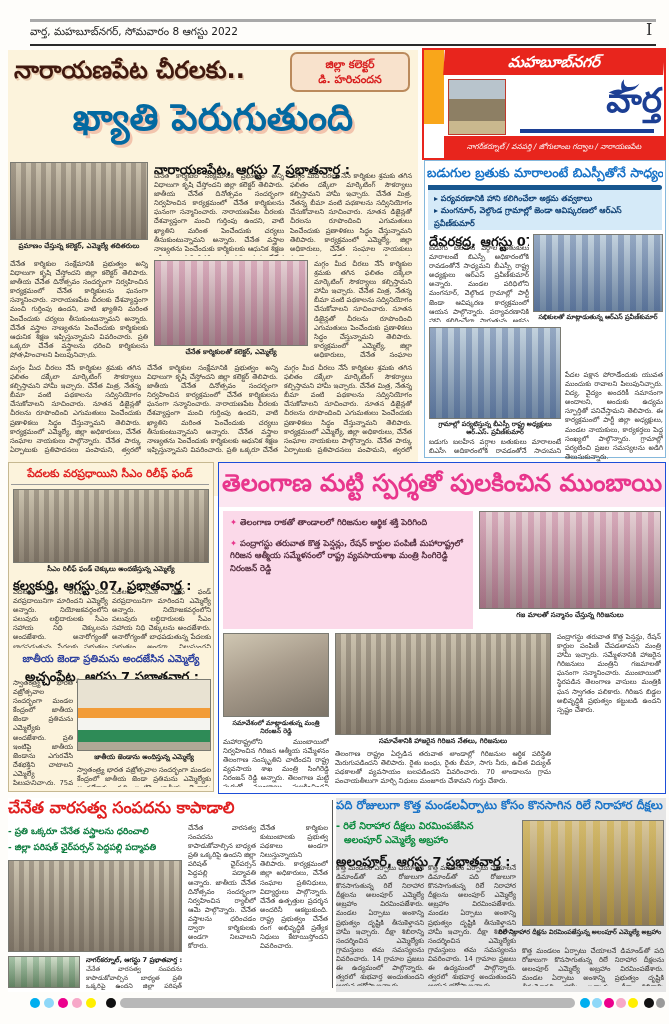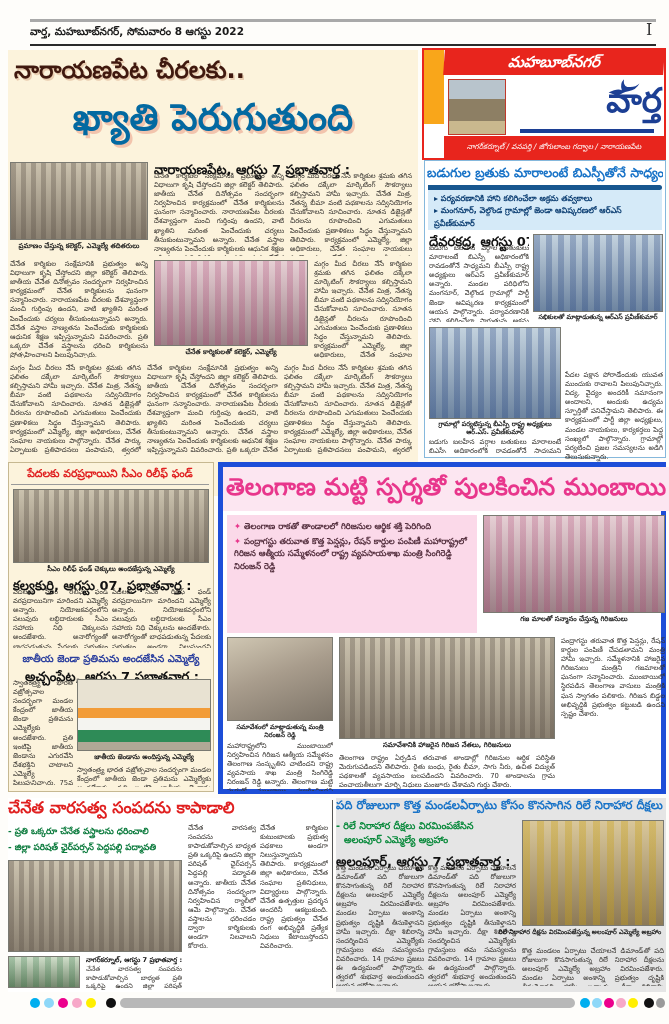--- a/index.html
+++ b/index.html
@@ -23,38 +23,42 @@
   .dateline{font-size:13px;font-weight:bold;color:#111;overflow:hidden;white-space:nowrap;}
   .boxed{box-sizing:border-box;}
   ul{margin:0;padding:0;list-style:none;}
 </style>
 </head>
 <body>
 
 <div class="page">
 
   <div class="abs rule" style="left:30px;top:19px;width:626px;height:3px;background:#a9a9a9;"></div>
-  <div class="abs" style="left:30px;top:25px;font-size:10.5px;font-weight:700;color:#1a1a1a;">వార్త, మహబూబ్‌నగర్, సోమవారం 8 ఆగస్టు 2022</div>
+  <div class="abs" style="left:30px;top:25px;font-size:10.5px;font-weight:400;color:#1a1a1a;">వార్త, మహబూబ్‌నగర్, సోమవారం 8 ఆగస్టు 2022</div>
   <div class="abs" style="left:646px;top:20px;font-size:16px;font-family:'DejaVu Serif',serif;color:#333;">I</div>
   <div class="abs rule" style="left:30px;top:44px;width:626px;height:2px;"></div>
 
   <div class="abs boxed" style="left:422px;top:48px;width:244px;height:112px;background:#fff;border:2px solid #e8251d;">
     <div class="abs" style="left:0;top:0;width:20px;height:74px;background:#f9a61a;"></div>
     <div class="abs" style="left:20px;top:0;width:220px;height:25px;background:#e8251d;color:#fff;font-size:15px;font-weight:bold;font-style:italic;text-align:center;line-height:25px;transform:skewX(-4deg);">మహబూబ్‌నగర్</div>
     <div class="abs photo" style="left:24px;top:29px;width:58px;height:56px;border:1px solid #c0392b;background:linear-gradient(180deg,#b8c4cc 0 35%,#8d7f64 35% 75%,#c9b88e 75%);"></div>
     <svg class="abs" style="left:178px;top:27px;width:44px;height:22px;" viewBox="0 0 32 20">
       <path d="M2 14 Q10 10 14 12 Q12 6 16 2 Q15 8 19 9 Q26 10 30 6 Q27 12 20 13 Q14 14 10 18 Q7 15 2 14 Z" fill="#1c3f94"></path>
     </svg>
     <div class="abs" style="left:88px;top:32px;width:150px;font-size:34px;font-weight:bold;color:#1c3f94;text-align:right;line-height:1.1;">వార్త</div>
     <div class="abs" style="left:96px;top:79px;width:134px;height:4px;background:#1c3f94;"></div>
     <div class="abs" style="left:20px;top:86px;width:220px;height:22px;background:#e8251d;color:#fff;font-size:7.4px;font-style:italic;text-align:center;line-height:22px;white-space:nowrap;overflow:hidden;">నాగర్‌కర్నూల్ / వనపర్తి / జోగులాంబ గద్వాల / నారాయణపేట</div>
   </div>
 
   <div class="abs boxed" style="left:8px;top:50px;width:410px;height:446px;background:#fcf3dc;">
     <div class="abs" style="left:6px;top:6px;width:276px;font-size:24px;font-weight:bold;color:#40190f;text-shadow:1.5px 1.5px 0 #e9cdb0;white-space:nowrap;">నారాయణపేట చీరలకు..</div>
+    <div class="abs boxed" style="left:282px;top:2px;width:120px;height:40px;background:#f8e2cc;border:2px solid #bb8a5c;border-radius:7px;text-align:center;padding-top:4px;">
+      <div style="font-size:11px;font-weight:bold;color:#d81f1f;">జిల్లా కలెక్టర్</div>
+      <div style="font-size:11px;font-weight:bold;color:#d81f1f;">డి. హరిచందన</div>
+    </div>
     <div class="abs" style="left:4px;top:46px;width:402px;font-size:37px;font-weight:bold;color:#0369a1;text-shadow:2.5px 2.5px 0 #f2c4ad;text-align:center;white-space:nowrap;">ఖ్యాతి పెరుగుతుంది</div>
     <div class="abs photo crowd" style="left:2px;top:112px;width:138px;height:78px;"></div>
     <div class="abs caption" style="left:2px;top:192px;width:138px;height:12px;">ప్రమాణం చేస్తున్న కలెక్టర్, ఎమ్మెల్యే తదితరులు</div>
     <div class="abs dateline" style="left:146px;top:112px;width:258px;">నారాయణపేట, ఆగస్టు 7 ప్రభాతవార్త :</div>
     <div class="abs bodytxt" style="left:146px;top:122px;width:130px;height:84px;">చేనేత కార్మికుల సంక్షేమానికి ప్రభుత్వం అన్ని విధాలుగా కృషి చేస్తోందని జిల్లా కలెక్టర్ తెలిపారు. జాతీయ చేనేత దినోత్సవం సందర్భంగా నిర్వహించిన కార్యక్రమంలో చేనేత కార్మికులను ఘనంగా సన్మానించారు. నారాయణపేట చీరలకు దేశవ్యాప్తంగా మంచి గుర్తింపు ఉందని, వాటి ఖ్యాతిని మరింత పెంచేందుకు చర్యలు తీసుకుంటున్నామని అన్నారు. చేనేత వస్త్రాల నాణ్యతను పెంచేందుకు కార్మికులకు ఆధునిక శిక్షణ ఇప్పిస్తున్నామని వివరించారు. ప్రతి ఒక్కరూ చేనేత వస్త్రాలను ధరించి కార్మికులను ప్రోత్సహించాలని పిలుపునిచ్చారు.</div>
     <div class="abs bodytxt" style="left:282px;top:122px;width:122px;height:84px;">మగ్గం మీద చీరలు నేసే కార్మికుల శ్రమకు తగిన ఫలితం దక్కేలా మార్కెటింగ్ సౌకర్యాలు కల్పిస్తామని హామీ ఇచ్చారు. చేనేత మిత్ర, నేతన్న బీమా వంటి పథకాలను సద్వినియోగం చేసుకోవాలని సూచించారు. నూతన డిజైన్లతో చీరలను రూపొందించి ఎగుమతులు పెంచేందుకు ప్రణాళికలు సిద్ధం చేస్తున్నామని తెలిపారు. కార్యక్రమంలో ఎమ్మెల్యే, జిల్లా అధికారులు, చేనేత సంఘాల నాయకులు పాల్గొన్నారు. చేనేత పార్కు ఏర్పాటుకు ప్రతిపాదనలు పంపామని, త్వరలో మంజూరు అవుతాయని ఆశాభావం వ్యక్తం చేశారు. యువత కూడా చేనేత రంగంపై ఆసక్తి చూపాలని కోరారు.</div>
     <div class="abs bodytxt" style="left:2px;top:210px;width:138px;height:98px;">చేనేత కార్మికుల సంక్షేమానికి ప్రభుత్వం అన్ని విధాలుగా కృషి చేస్తోందని జిల్లా కలెక్టర్ తెలిపారు. జాతీయ చేనేత దినోత్సవం సందర్భంగా నిర్వహించిన కార్యక్రమంలో చేనేత కార్మికులను ఘనంగా సన్మానించారు. నారాయణపేట చీరలకు దేశవ్యాప్తంగా మంచి గుర్తింపు ఉందని, వాటి ఖ్యాతిని మరింత పెంచేందుకు చర్యలు తీసుకుంటున్నామని అన్నారు. చేనేత వస్త్రాల నాణ్యతను పెంచేందుకు కార్మికులకు ఆధునిక శిక్షణ ఇప్పిస్తున్నామని వివరించారు. ప్రతి ఒక్కరూ చేనేత వస్త్రాలను ధరించి కార్మికులను ప్రోత్సహించాలని పిలుపునిచ్చారు.</div>
     <div class="abs photo pink" style="left:146px;top:210px;width:154px;height:86px;"></div>
     <div class="abs caption" style="left:146px;top:298px;width:154px;height:12px;">చేనేత కార్మికులతో కలెక్టర్, ఎమ్మెల్యే</div>
     <div class="abs bodytxt" style="left:306px;top:210px;width:98px;height:98px;">మగ్గం మీద చీరలు నేసే కార్మికుల శ్రమకు తగిన ఫలితం దక్కేలా మార్కెటింగ్ సౌకర్యాలు కల్పిస్తామని హామీ ఇచ్చారు. చేనేత మిత్ర, నేతన్న బీమా వంటి పథకాలను సద్వినియోగం చేసుకోవాలని సూచించారు. నూతన డిజైన్లతో చీరలను రూపొందించి ఎగుమతులు పెంచేందుకు ప్రణాళికలు సిద్ధం చేస్తున్నామని తెలిపారు. కార్యక్రమంలో ఎమ్మెల్యే, జిల్లా అధికారులు, చేనేత సంఘాల నాయకులు పాల్గొన్నారు. చేనేత పార్కు ఏర్పాటుకు ప్రతిపాదనలు పంపామని, త్వరలో మంజూరు అవుతాయని ఆశాభావం వ్యక్తం చేశారు. యువత కూడా చేనేత రంగంపై ఆసక్తి చూపాలని కోరారు.</div>
@@ -88,25 +92,25 @@
     <div class="abs bodytxt" style="left:4px;top:125px;width:95px;height:60px;">పేదలకు సీఎం రిలీఫ్ ఫండ్ వరప్రదాయినిగా మారిందని ఎమ్మెల్యే అన్నారు. నియోజకవర్గంలోని పలువురు లబ్ధిదారులకు సీఎం సహాయ నిధి చెక్కులను అందజేశారు. అనారోగ్యంతో బాధపడుతున్న పేదలకు ప్రభుత్వం అండగా నిలుస్తుందని తెలిపారు. అర్హులైన ప్రతి ఒక్కరికీ సహాయం అందేలా చూస్తామని హామీ ఇచ్చారు. సీఎం కార్యాలయానికి అందిన ప్రతి అర్జీని పరిశీలించి సాయం అందిస్తున్నామని వివరించారు.</div>
     <div class="abs bodytxt" style="left:103px;top:125px;width:99px;height:60px;">పేదలకు సీఎం రిలీఫ్ ఫండ్ వరప్రదాయినిగా మారిందని ఎమ్మెల్యే అన్నారు. నియోజకవర్గంలోని పలువురు లబ్ధిదారులకు సీఎం సహాయ నిధి చెక్కులను అందజేశారు. అనారోగ్యంతో బాధపడుతున్న పేదలకు ప్రభుత్వం అండగా నిలుస్తుందని తెలిపారు. అర్హులైన ప్రతి ఒక్కరికీ సహాయం అందేలా చూస్తామని హామీ ఇచ్చారు. సీఎం కార్యాలయానికి అందిన ప్రతి అర్జీని పరిశీలించి సాయం అందిస్తున్నామని వివరించారు.</div>
     <div class="abs" style="left:2px;top:190px;width:200px;font-size:10px;font-weight:bold;color:#2b3f9e;text-align:center;white-space:nowrap;overflow:hidden;">జాతీయ జెండా ప్రతిమను అందజేసిన ఎమ్మెల్యే</div>
     <div class="abs dateline" style="left:16px;top:206px;width:196px;">అచ్చంపేట, ఆగస్టు 7 ప్రభాతవార్త :</div>
     <div class="abs bodytxt" style="left:4px;top:216px;width:60px;height:106px;">స్వాతంత్ర్య భారత వజ్రోత్సవాల సందర్భంగా మండల కేంద్రంలో జాతీయ జెండా ప్రతిమను ఎమ్మెల్యేకు అందజేశారు. ప్రతి ఇంటిపై జాతీయ జెండాను ఎగురవేసి దేశభక్తిని చాటాలని ఎమ్మెల్యే పిలుపునిచ్చారు. 75వ స్వాతంత్ర్య దినోత్సవ వేడుకలను ఘనంగా నిర్వహించేందుకు ఏర్పాట్లు చేస్తున్నట్లు తెలిపారు. స్వాతంత్ర్య సమరయోధుల త్యాగాలను స్మరించుకోవాలని సూచించారు.</div>
     <div class="abs photo flag" style="left:68px;top:216px;width:134px;height:72px;"></div>
     <div class="abs caption" style="left:68px;top:290px;width:134px;height:11px;">జాతీయ జెండాను అందిస్తున్న ఎమ్మెల్యే</div>
     <div class="abs bodytxt" style="left:68px;top:303px;width:134px;height:21px;">స్వాతంత్ర్య భారత వజ్రోత్సవాల సందర్భంగా మండల కేంద్రంలో జాతీయ జెండా ప్రతిమను ఎమ్మెల్యేకు అందజేశారు. ప్రతి ఇంటిపై జాతీయ జెండాను ఎగురవేసి దేశభక్తిని చాటాలని ఎమ్మెల్యే పిలుపునిచ్చారు. 75వ స్వాతంత్ర్య దినోత్సవ వేడుకలను ఘనంగా నిర్వహించేందుకు ఏర్పాట్లు చేస్తున్నట్లు తెలిపారు. స్వాతంత్ర్య సమరయోధుల త్యాగాలను స్మరించుకోవాలని సూచించారు.</div>
   </div>
 
-  <div class="abs boxed" style="left:218px;top:462px;width:448px;height:332px;background:#fff;border:5px solid #1d4ed8;">
+  <div class="abs boxed" style="left:218px;top:462px;width:448px;height:332px;background:#fff;border:1px solid #1d4ed8;">
     <div class="abs" style="left:0;top:0;width:446px;height:44px;background:#fce6f1;"></div>
     <div class="abs" style="left:0;top:6px;width:446px;font-size:24px;font-weight:bold;color:#e8368c;text-align:center;white-space:nowrap;overflow:hidden;">తెలంగాణ మట్టి స్పర్శతో పులకించిన ముంబాయి</div>
     <ul class="abs boxed" style="left:4px;top:48px;width:250px;height:118px;background:#fbd9e9;padding:5px 7px;">
-      <li style="font-size:8.4px;font-weight:bold;color:#55303f;line-height:1.45;margin-bottom:3px;"><span style="color:#e8368c;">✦</span> <span>తెలంగాణ రాకతో తాండాలలో గిరిజనుల ఆర్థిక శక్తి పెరిగింది</span></li>
+      <li style="font-size:8.4px;font-weight:bold;color:#55303f;line-height:1.45;margin-bottom:9px;"><span style="color:#e8368c;">✦</span> <span>తెలంగాణ రాకతో తాండాలలో గిరిజనుల ఆర్థిక శక్తి పెరిగింది</span></li>
       <li style="font-size:8.4px;font-weight:bold;color:#55303f;line-height:1.45;"><span style="color:#e8368c;">✦</span> <span>పంద్రాగస్టు తరువాత కొత్త పెన్షన్లు, రేషన్ కార్డుల పంపిణీ మహారాష్ట్రలో గిరిజన ఆత్మీయ సమ్మేళనంలో రాష్ట్ర వ్యవసాయశాఖ మంత్రి సింగిరెడ్డి నిరంజన్ రెడ్డి</span></li>
     </ul>
     <div class="abs photo pink" style="left:260px;top:48px;width:182px;height:98px;"></div>
     <div class="abs caption" style="left:260px;top:148px;width:182px;height:11px;">గజ మాలతో సన్మానం చేస్తున్న గిరిజనులు</div>
     <div class="abs photo" style="left:4px;top:170px;width:106px;height:84px;"></div>
     <div class="abs caption" style="left:4px;top:256px;width:106px;height:17px;font-size:6.4px;">సమావేశంలో మాట్లాడుతున్న మంత్రి నిరంజన్ రెడ్డి</div>
     <div class="abs bodytxt" style="left:4px;top:275px;width:106px;height:49px;">మహారాష్ట్రలోని ముంబాయిలో నిర్వహించిన గిరిజన ఆత్మీయ సమ్మేళనం తెలంగాణ సంస్కృతిని చాటిందని రాష్ట్ర వ్యవసాయ శాఖ మంత్రి సింగిరెడ్డి నిరంజన్ రెడ్డి అన్నారు. తెలంగాణ మట్టి స్పర్శతో ముంబాయి పులకించిందని పేర్కొన్నారు.</div>
     <div class="abs photo crowd" style="left:116px;top:170px;width:216px;height:102px;"></div>
     <div class="abs caption" style="left:116px;top:274px;width:216px;height:11px;">సమావేశానికి హాజరైన గిరిజన నేతలు, గిరిజనులు</div>
     <div class="abs bodytxt" style="left:116px;top:287px;width:216px;height:37px;">తెలంగాణ రాష్ట్రం ఏర్పడిన తరువాత తాండాల్లో గిరిజనుల ఆర్థిక పరిస్థితి మెరుగుపడిందని తెలిపారు. రైతు బంధు, రైతు బీమా, సాగు నీరు, ఉచిత విద్యుత్ పథకాలతో వ్యవసాయం బలపడిందని వివరించారు. 70 తాండాలను గ్రామ పంచాయతీలుగా మార్చి నిధులు మంజూరు చేశామని గుర్తు చేశారు.</div>

